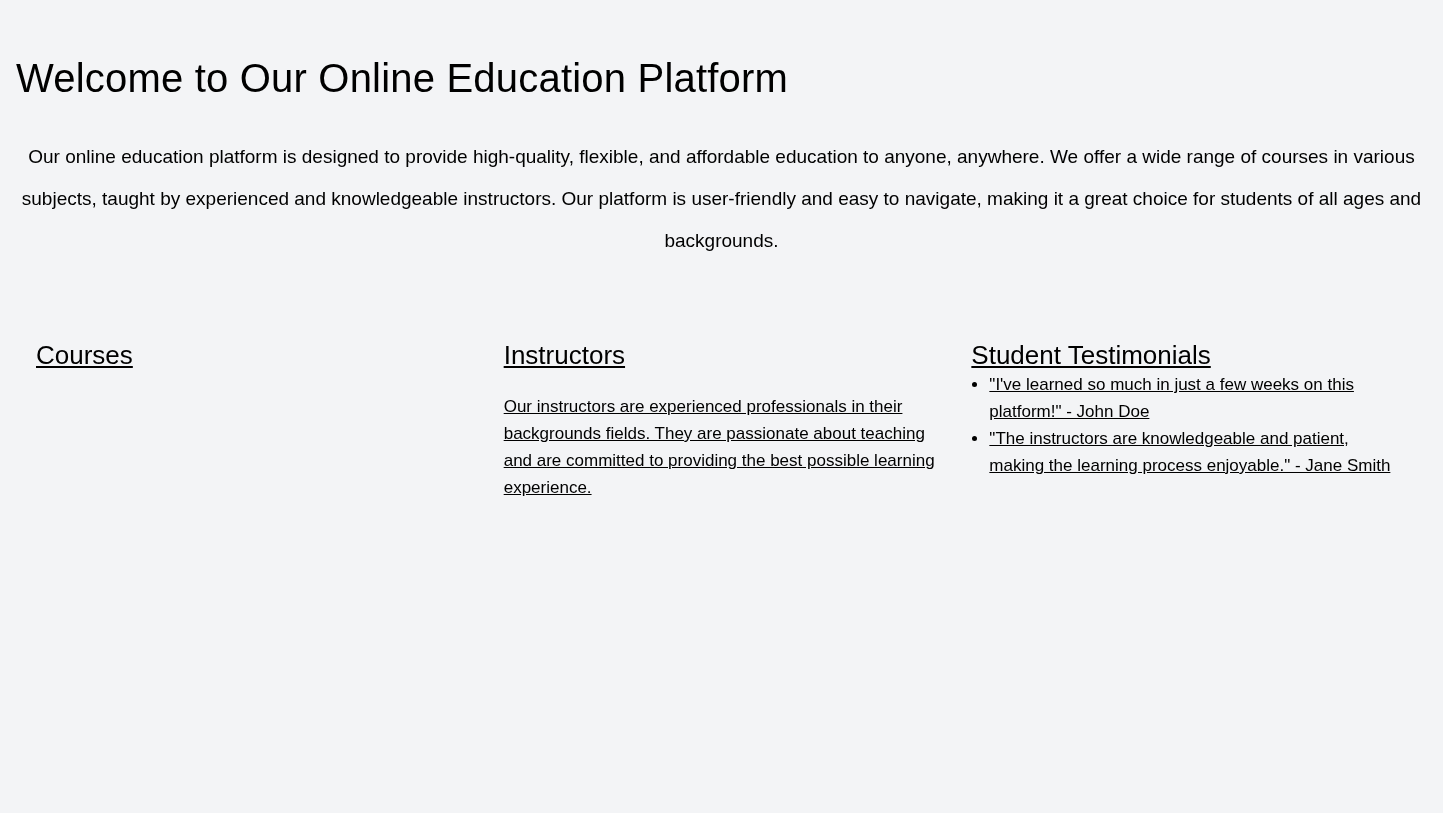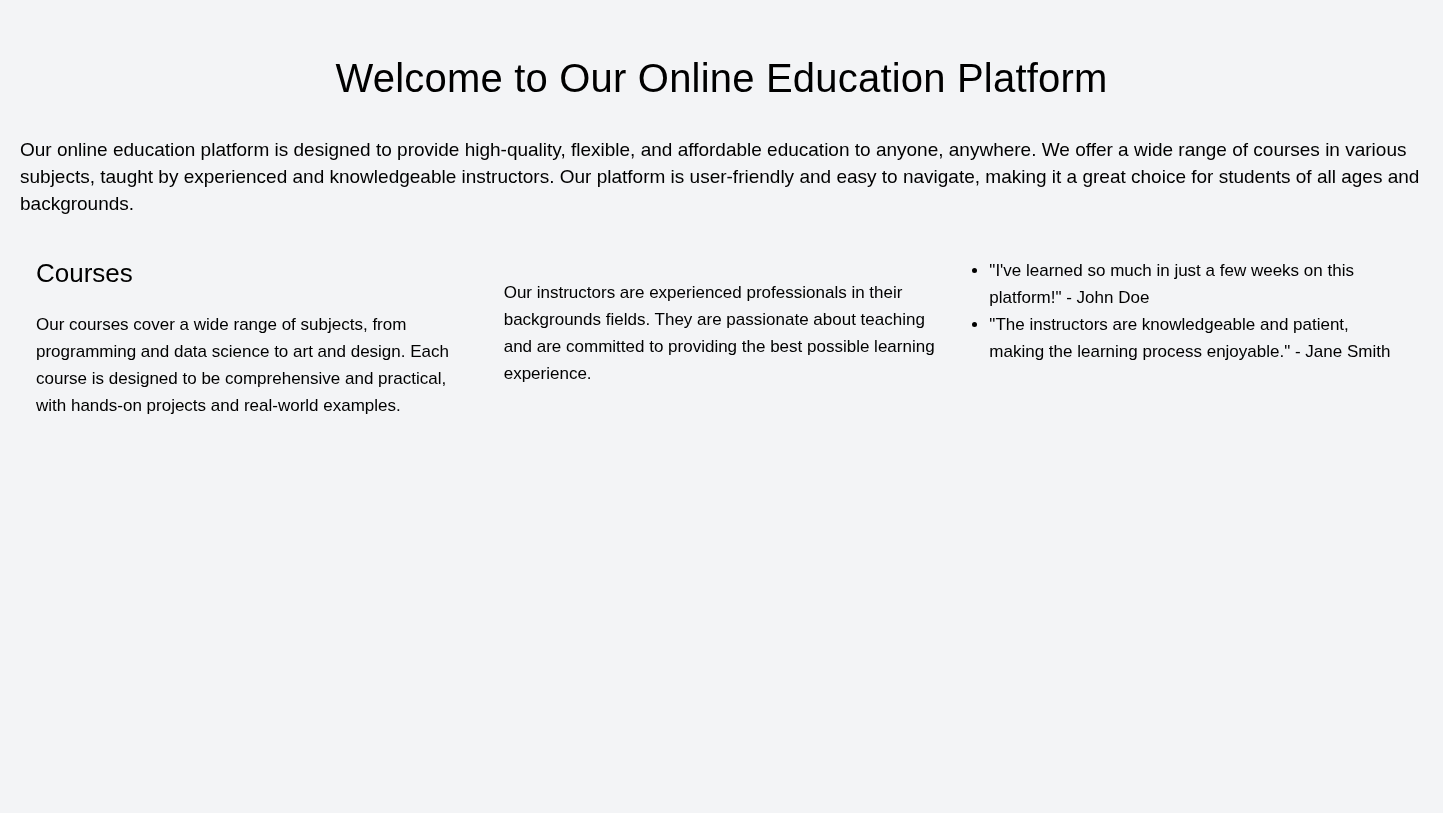--- a/index.html
+++ b/index.html
@@ -14,37 +14,38 @@
     .page {
       width: 1443px;
       height: 813px;
       background: #f3f4f6;
       box-sizing: border-box;
       padding: 0 16px;
     }
     .title {
       margin: 0;
       padding-top: 52px;
-      text-align: center;
+      text-align: left;
       font-size: 40px;
       font-weight: 400;
       line-height: 52px;
       letter-spacing: 0.2px;
     }
     .intro {
       margin: 32px 0 0 0;
-      text-align: left;
+      text-align: center;
       font-size: 19px;
-      line-height: 27px;
+      line-height: 42px;
       padding: 0 4px;
     }
     .columns {
       display: flex;
-      margin-top: 40px;
+      margin-top: 77px;
       padding: 0 4px;
+      text-decoration: underline;
     }
     .col {
       width: 470px;
       box-sizing: border-box;
       padding: 0 16px;
     }
     .col h2 {
       margin: 0;
       font-size: 26px;
       font-weight: 400;
@@ -71,27 +72,28 @@
 </head>
 <body>
 
 <div class="page">
   <h1 class="title">Welcome to Our Online Education Platform</h1>
   <p class="intro">Our online education platform is designed to provide high-quality, flexible, and affordable education to anyone, anywhere. We offer a wide range of courses in various subjects, taught by experienced and knowledgeable instructors. Our platform is user-friendly and easy to navigate, making it a great choice for students of all ages and backgrounds.</p>
 
   <div class="columns">
     <section class="col">
       <h2>Courses</h2>
-      <p>Our courses cover a wide range of subjects, from programming and data science to art and design. Each course is designed to be comprehensive and practical, with hands-on projects and real-world examples.</p>
     </section>
 
     <section class="col">
+      <h2>Instructors</h2>
       <p>Our instructors are experienced professionals in their backgrounds fields. They are passionate about teaching and are committed to providing the best possible learning experience.</p>
     </section>
 
     <section class="col">
+      <h2>Student Testimonials</h2>
       <ul>
         <li>"I've learned so much in just a few weeks on this platform!" - John Doe</li>
         <li>"The instructors are knowledgeable and patient, making the learning process enjoyable." - Jane Smith</li>
       </ul>
     </section>
   </div>
 </div>
 
 </body></html>

